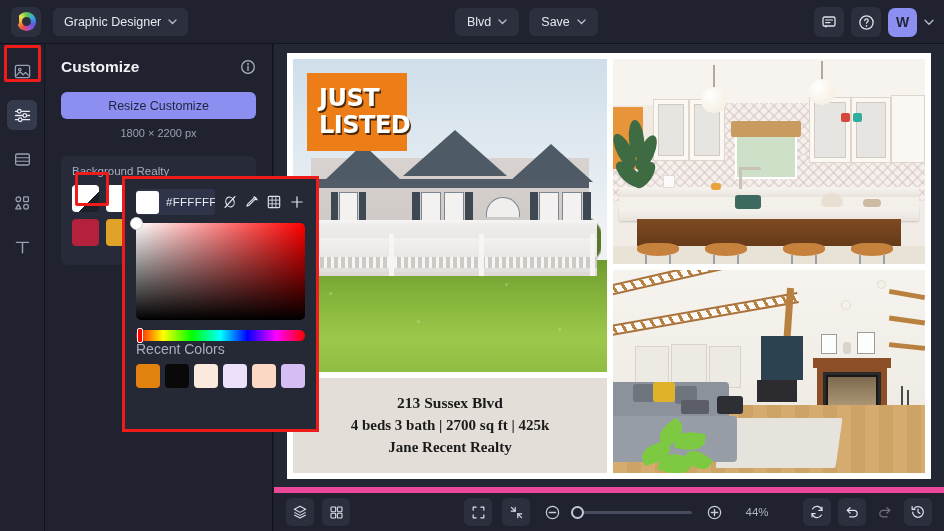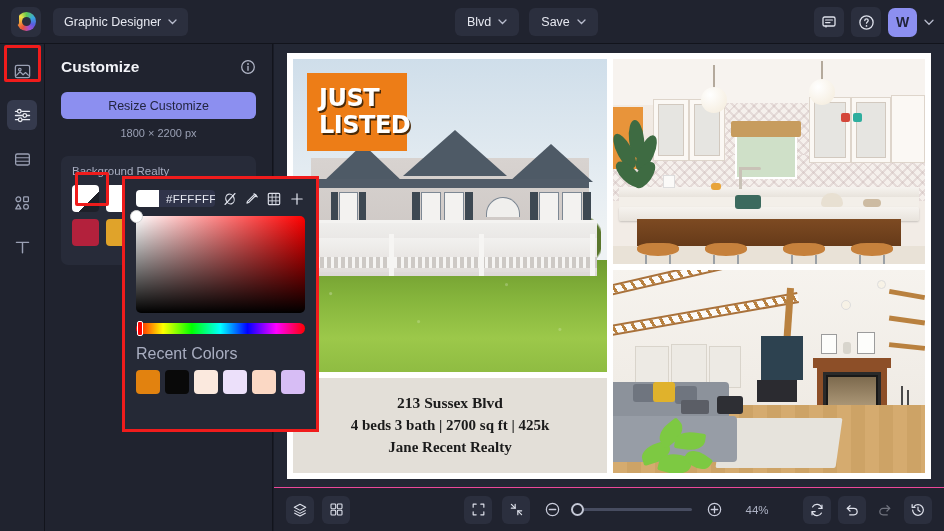--- a/index.html
+++ b/index.html
@@ -162,21 +162,21 @@
   }
   .ptab.active { color: #a6a9f5; border-bottom-color: #6e72e8; }
 
   .hex-row {
     display: flex; align-items: center; gap: 6px;
     margin-top: 10px;
   }
   .hex-box {
     display: flex; align-items: center;
     background: #30344a; border-radius: 4px;
-    height: 17px; width: 92px; overflow: hidden;
+    height: 26px; width: 92px; overflow: hidden;
   }
   .hex-chip {
     width: 23px; height: 23px; background: #ffffff; flex: none;
     border-radius: 3px;
   }
   .hex-val {
     color: #e7e9f2; font-size: 11.5px; padding-left: 7px;
     font-family: "Liberation Sans", sans-serif; letter-spacing: .3px;
   }
   .tool-ic {
@@ -202,21 +202,21 @@
     margin-top: 10px; height: 11px; border-radius: 6px;
     background: linear-gradient(to right,
       #ff0000 0%, #ffff00 16%, #00ff00 33%,
       #00ffff 50%, #0000ff 66%, #ff00ff 83%, #ff0000 100%);
   }
   .hue-knob {
     position: absolute; left: 1px; top: -2px;
     width: 6px; height: 15px; border-radius: 2px;
     background: #ff0000; border: 1.5px solid #ffffff;
   }
-  .recent-label { color: #a9aec1; font-size: 16px; margin-top: 11px; }
+  .recent-label { color: #a9aec1; font-size: 14px; }
   .recent-row { display: flex; gap: 5px; margin-top: 7px; }
   .recent-sw {
     width: 24px; height: 24px; border-radius: 4px; cursor: pointer; flex: none;
   }
 
   
   .canvas-wrap {
     position: absolute; left: 274px; top: 44px;
     width: 670px; height: 443px;
     background: #232734;
@@ -360,21 +360,21 @@
   .l-shelf { position: absolute; background: #b9813f; }
   .l-frame { position: absolute; background: #fdfdfb; border: 1.5px solid #9c9c9c; }
   .l-plant { position: absolute; }
   .l-leaf { position: absolute; border-radius: 60% 10% 60% 10%; background: #7dc942; }
 
   
   .bottombar {
     position: absolute; left: 274px; top: 487px;
     width: 670px; height: 44px;
     background: #20232f;
-    border-top: 1px solid #ec4899;
+    border-top: 6px solid #ec4899;
     display: flex; align-items: center;
   }
   .bb-left { display: flex; gap: 8px; margin-left: 12px; }
   .bb-center {
     position: absolute; left: 190px;
     display: flex; align-items: center; gap: 10px;
   }
   .bb-right {
     position: absolute; right: 12px;
     display: flex; align-items: center; gap: 7px;

